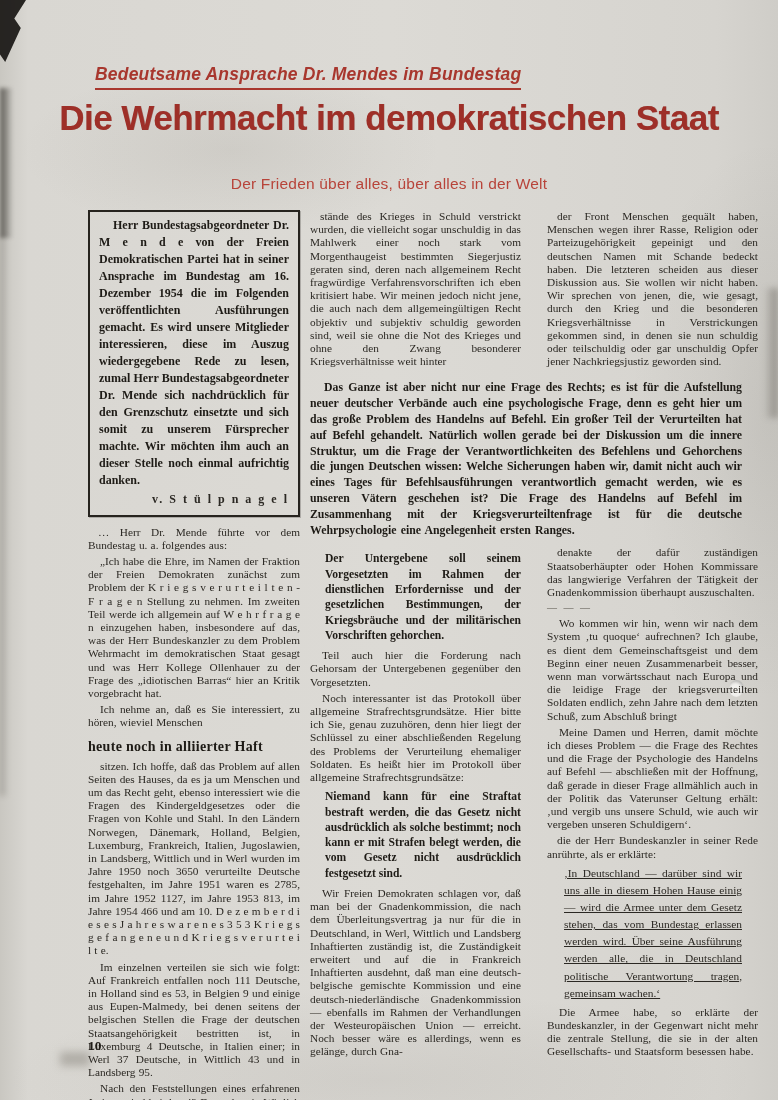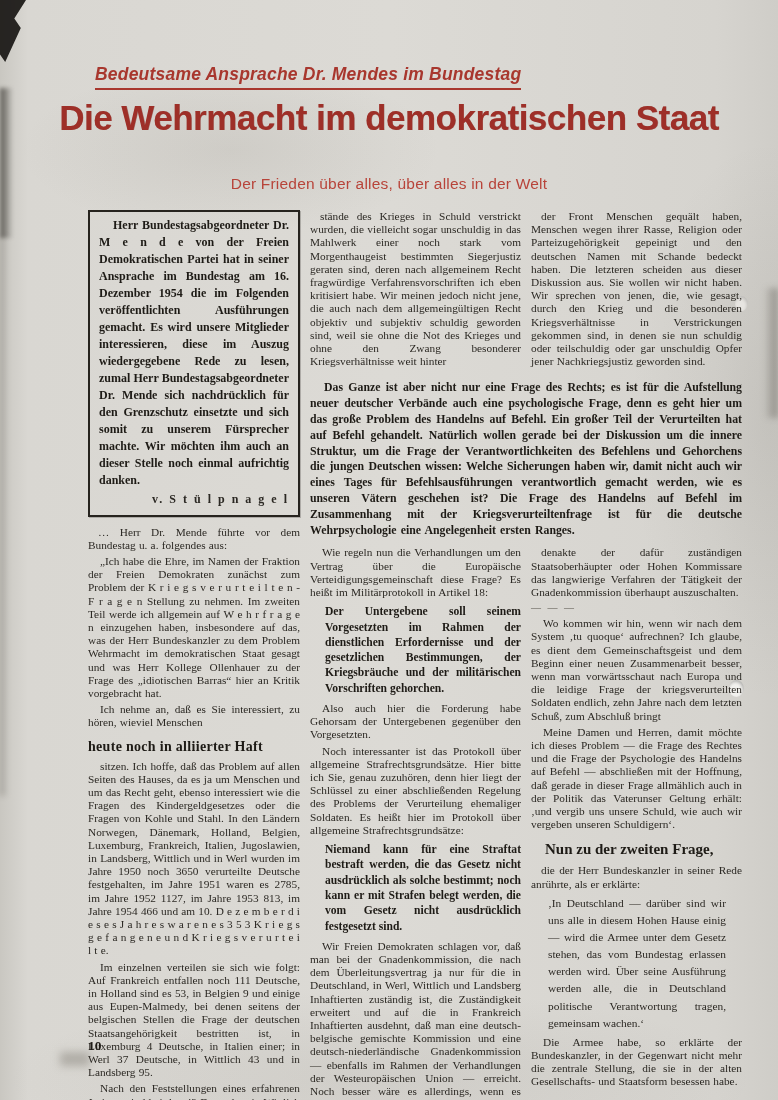--- a/index.html
+++ b/index.html
@@ -38,28 +38,28 @@
   }
   .subtitle{position:absolute;width:778px;text-align:center;font-family:"Liberation Sans",sans-serif;
     color:#b8443a;font-size:15.5px;letter-spacing:.2px;}
   .subtitle.s1{top:152px;}
   .subtitle.s2{top:175px;}
 
   
   .content{position:absolute;left:88px;top:210px;width:654px;display:flex;gap:10px;}
   .col-left{width:212px;flex:none;}
   .col-rest{width:432px;flex:none;}
-  .row-2col{display:flex;gap:10px;}
+  .row-2col{display:flex;gap:26px;}
   .subcol{width:211px;flex:none;}
 
   p{margin:0;}
   .para{font-size:11.3px;line-height:1.17;text-align:justify;text-indent:12px;margin-bottom:3px;word-spacing:.4px;}
   .lead{text-indent:10px;}
   .quote{font-weight:bold;font-size:11.6px;line-height:1.32;text-align:justify;margin:5px 0 6px 15px;color:#1e1b16;}
-  .rquote{font-size:11.4px;line-height:1.5;text-align:justify;margin:4px 16px 4px 17px;}
+  .rquote{font-size:11.4px;line-height:1.5;text-align:justify;margin:4px 16px 4px 17px;text-decoration:underline;}
   .subhead{font-weight:bold;font-size:14px;margin:9px 0 5px;letter-spacing:.3px;color:#1e1b16;}
   .subhead2{font-weight:bold;font-size:15px;margin:10px 0 6px;padding-left:14px;color:#1e1b16;}
   .sig{text-align:right;font-weight:bold;letter-spacing:2px;font-size:12px;margin-top:2px;}
   .divider{font-size:10px;letter-spacing:2px;color:#5a564f;margin:2px 0 4px;}
 
   .intro-box{
     border:2px solid #26231e;padding:5px 9px 8px;margin-bottom:9px;
     box-shadow:1px 1px 0 rgba(40,36,30,.25);
   }
   .intro-box .boxtext{font-weight:bold;font-size:12px;line-height:1.42;text-align:justify;text-indent:14px;color:#1e1b16;}
@@ -115,33 +115,31 @@
           </div>
         <div class="subcol">
             <p class="para lead">der Front Menschen gequält haben, Menschen wegen ihrer Rasse, Religion oder Parteizugehörigkeit gepeinigt und den deutschen Namen mit Schande bedeckt haben. Die letzteren scheiden aus dieser Diskussion aus. Sie wollen wir nicht haben. Wir sprechen von jenen, die, wie gesagt, durch den Krieg und die besonderen Kriegsverhältnisse in Verstrickungen gekommen sind, in denen sie nun schuldig oder teilschuldig oder gar unschuldig Opfer jener Nachkriegsjustiz geworden sind.</p>
           </div>
       </div>
 
       <p class="wide-bold">Das Ganze ist aber nicht nur eine Frage des Rechts; es ist für die Aufstellung neuer deutscher Verbände auch eine psychologische Frage, denn es geht hier um das große Problem des Handelns auf Befehl. Ein großer Teil der Verurteilten hat auf Befehl gehandelt. Natürlich wollen gerade bei der Diskussion um die innere Struktur, um die Frage der Verantwortlichkeiten des Befehlens und Gehorchens die jungen Deutschen wissen: Welche Sicherungen haben wir, damit nicht auch wir eines Tages für Befehlsausführungen verantwortlich gemacht werden, wie es unseren Vätern geschehen ist? Die Frage des Handelns auf Befehl im Zusammenhang mit der Kriegsverurteiltenfrage ist für die deutsche Wehrpsychologie eine Angelegenheit ersten Ranges.</p>
 
       <div class="row-2col">
         <div class="subcol">
-            <p class="para">Wie regeln nun die Verhandlungen um den Vertrag über die Europäische Verteidigungsgemeinschaft diese Frage? Es heißt im Militärprotokoll in Artikel 18:</p>
             <p class="quote">Der Untergebene soll seinem Vorgesetzten im Rahmen der dienstlichen Erfordernisse und der gesetzlichen Bestimmungen, der Kriegsbräuche und der militärischen Vorschriften gehorchen.</p>
-            <p class="para">Also auch hier die Forderung habe Gehorsam der Untergebenen gegenüber den Vorgesetzten.</p>
+            <p class="para">Teil auch hier die Forderung nach Gehorsam der Untergebenen gegenüber den Vorgesetzten.</p>
             <p class="para">Noch interessanter ist das Protokoll über allgemeine Strafrechtsgrundsätze. Hier bitte ich Sie, genau zuzuhören, denn hier liegt der Schlüssel zu einer abschließenden Regelung des Problems der Verurteilung ehemaliger Soldaten. Es heißt hier im Protokoll über allgemeine Strafrechtsgrundsätze:</p>
             <p class="quote">Niemand kann für eine Straftat bestraft werden, die das Gesetz nicht ausdrücklich als solche bestimmt; noch kann er mit Strafen belegt werden, die vom Gesetz nicht ausdrücklich festgesetzt sind.</p>
             <p class="para">Wir Freien Demokraten schlagen vor, daß man bei der Gnadenkommission, die nach dem Überleitungsvertrag ja nur für die in Deutschland, in Werl, Wittlich und Landsberg Inhaftierten zuständig ist, die Zuständigkeit erweitert und auf die in Frankreich Inhaftierten ausdehnt, daß man eine deutsch-belgische gemischte Kommission und eine deutsch-niederländische Gnadenkommission — ebenfalls im Rahmen der Verhandlungen der Westeuropäischen Union — erreicht. Noch besser wäre es allerdings, wenn es gelänge, durch Gna-</p>
           </div>
         <div class="subcol">
             <p class="para lead">denakte der dafür zuständigen Staatsoberhäupter oder Hohen Kommissare das langwierige Verfahren der Tätigkeit der Gnadenkommission überhaupt auszuschalten.</p>
             <p class="divider">— — —</p>
             <p class="para">Wo kommen wir hin, wenn wir nach dem System ‚tu quoque‘ aufrechnen? Ich glaube, es dient dem Gemeinschaftsgeist und dem Beginn einer neuen Zusammenarbeit besser, wenn man vorwärtsschaut nach Europa und die leidige Frage der kriegsverurteilten Soldaten endlich, zehn Jahre nach dem letzten Schuß, zum Abschluß bringt</p>
             <p class="para">Meine Damen und Herren, damit möchte ich dieses Problem — die Frage des Rechtes und die Frage der Psychologie des Handelns auf Befehl — abschließen mit der Hoffnung, daß gerade in dieser Frage allmählich auch in der Politik das Vaterunser Geltung erhält: ‚und vergib uns unsere Schuld, wie auch wir vergeben unseren Schuldigern‘.</p>
-            <p class="subhead2">Nun zu der zweiten Frage,</p>
             <p class="para lead">die der Herr Bundeskanzler in seiner Rede anrührte, als er erklärte:</p>
             <p class="rquote">‚In Deutschland — darüber sind wir uns alle in diesem Hohen Hause einig — wird die Armee unter dem Gesetz stehen, das vom Bundestag erlassen werden wird. Über seine Ausführung werden alle, die in Deutschland politische Verantwortung tragen, gemeinsam wachen.‘</p>
             <p class="para">Die Armee habe, so erklärte der Bundeskanzler, in der Gegenwart nicht mehr die zentrale Stellung, die sie in der alten Gesellschafts- und Staatsform besessen habe.</p>
           </div>
       </div>
 
     </div>
 
   </div>
 

